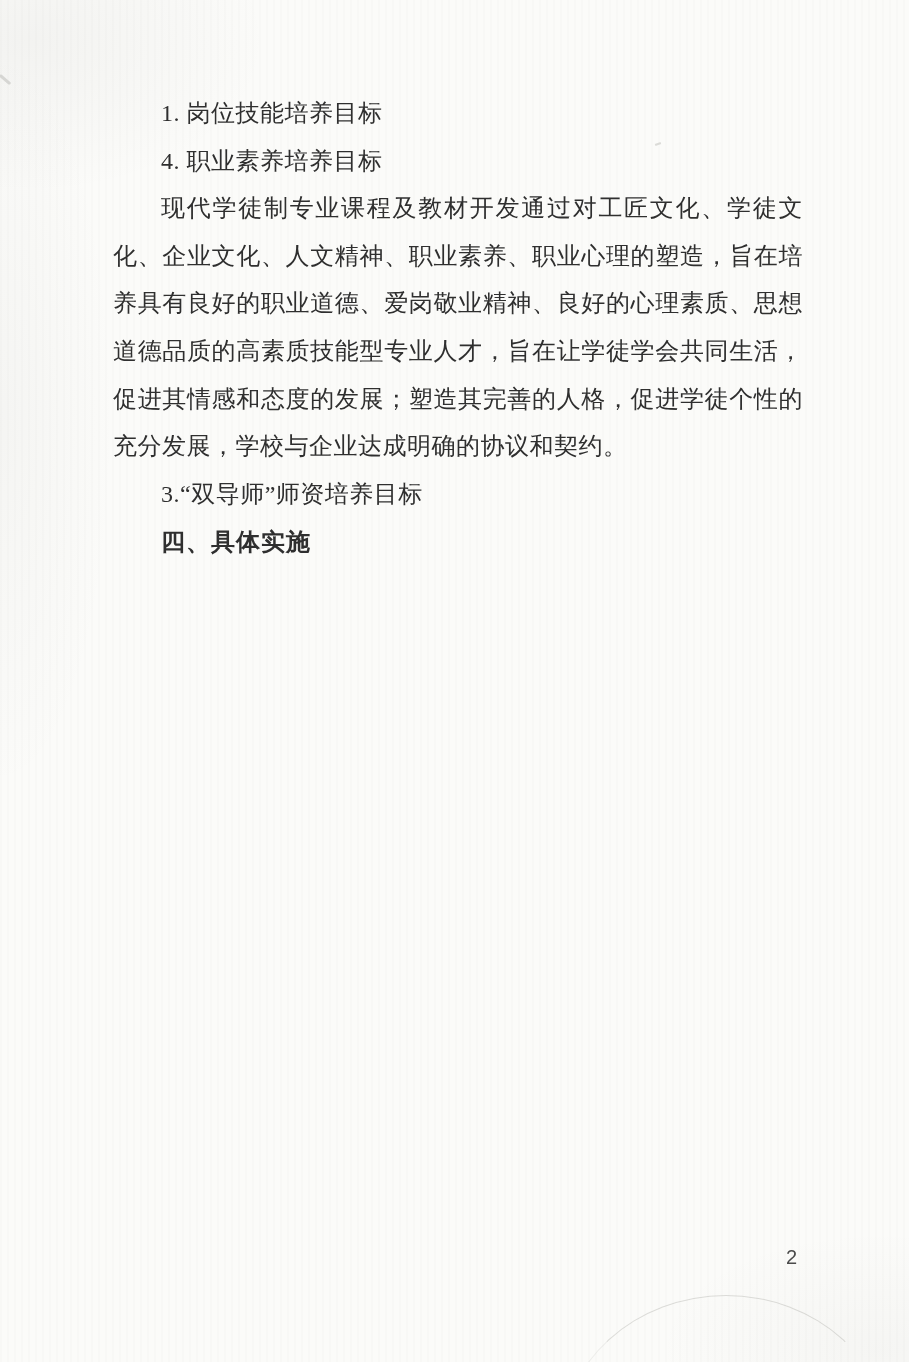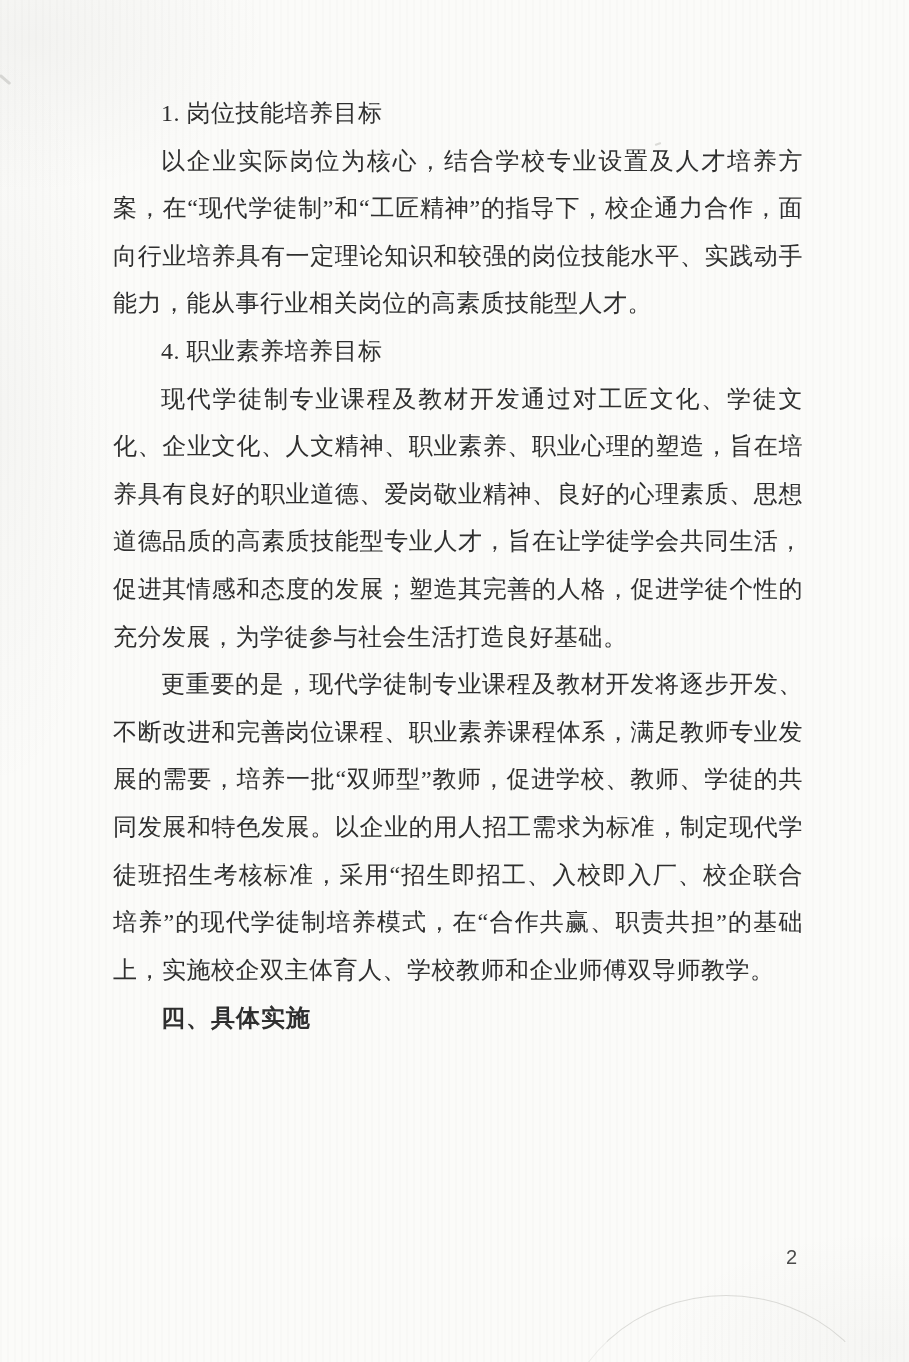--- a/index.html
+++ b/index.html
@@ -97,22 +97,21 @@
 <body>
 
 <div class="page">
 
   <div class="scan-dash"></div>
   <div class="scan-speck"></div>
   <div class="scan-arc"></div>
 
   <div class="content">
     <p class="numbered-heading">1. 岗位技能培养目标</p>
-    <p class="body-para">以企业实际岗位为核心，结合学校专业设置及人才培养方案，在“现代学徒制”和“工匠精神”的指导下，校企通力合作，面向行业培养具有一定理论知识和较强的岗位技能水平、实践动手能力，能从事行业相关岗位的高素质技能型人才。</p>
     <p class="numbered-heading">4. 职业素养培养目标</p>
-    <p class="body-para">现代学徒制专业课程及教材开发通过对工匠文化、学徒文化、企业文化、人文精神、职业素养、职业心理的塑造，旨在培养具有良好的职业道德、爱岗敬业精神、良好的心理素质、思想道德品质的高素质技能型专业人才，旨在让学徒学会共同生活，促进其情感和态度的发展；塑造其完善的人格，促进学徒个性的充分发展，为学徒参与社会生活打造良好基础。</p>
-    <p class="body-para">更重要的是，现代学徒制专业课程及教材开发将逐步开发、不断改进和完善岗位课程、职业素养课程体系，满足教师专业发展的需要，培养一批“双师型”教师，促进学校、教师、学徒的共同发展和特色发展。以企业的用人招工需求为标准，制定现代学徒班招生考核标准，采用“招生即招工、入校即入厂、校企联合培养”的现代学徒制培养模式，在“合作共赢、职责共担”的基础上，实施校企双主体育人、学校教师和企业师傅双导师教学。</p>
+    <p class="body-para">现代学徒制专业课程及教材开发通过对工匠文化、学徒文化、企业文化、人文精神、职业素养、职业心理的塑造，旨在培养具有良好的职业道德、爱岗敬业精神、良好的心理素质、思想道德品质的高素质技能型专业人才，旨在让学徒学会共同生活，促进其情感和态度的发展；塑造其完善的人格，促进学徒个性的充分发展，学校与企业达成明确的协议和契约。</p>
+    <p class="numbered-heading">3.“双导师”师资培养目标</p>
     <p class="section-heading">四、具体实施</p>
   </div>
 
   <div class="page-number">2</div>
 
 </div>
 
 </body></html>

